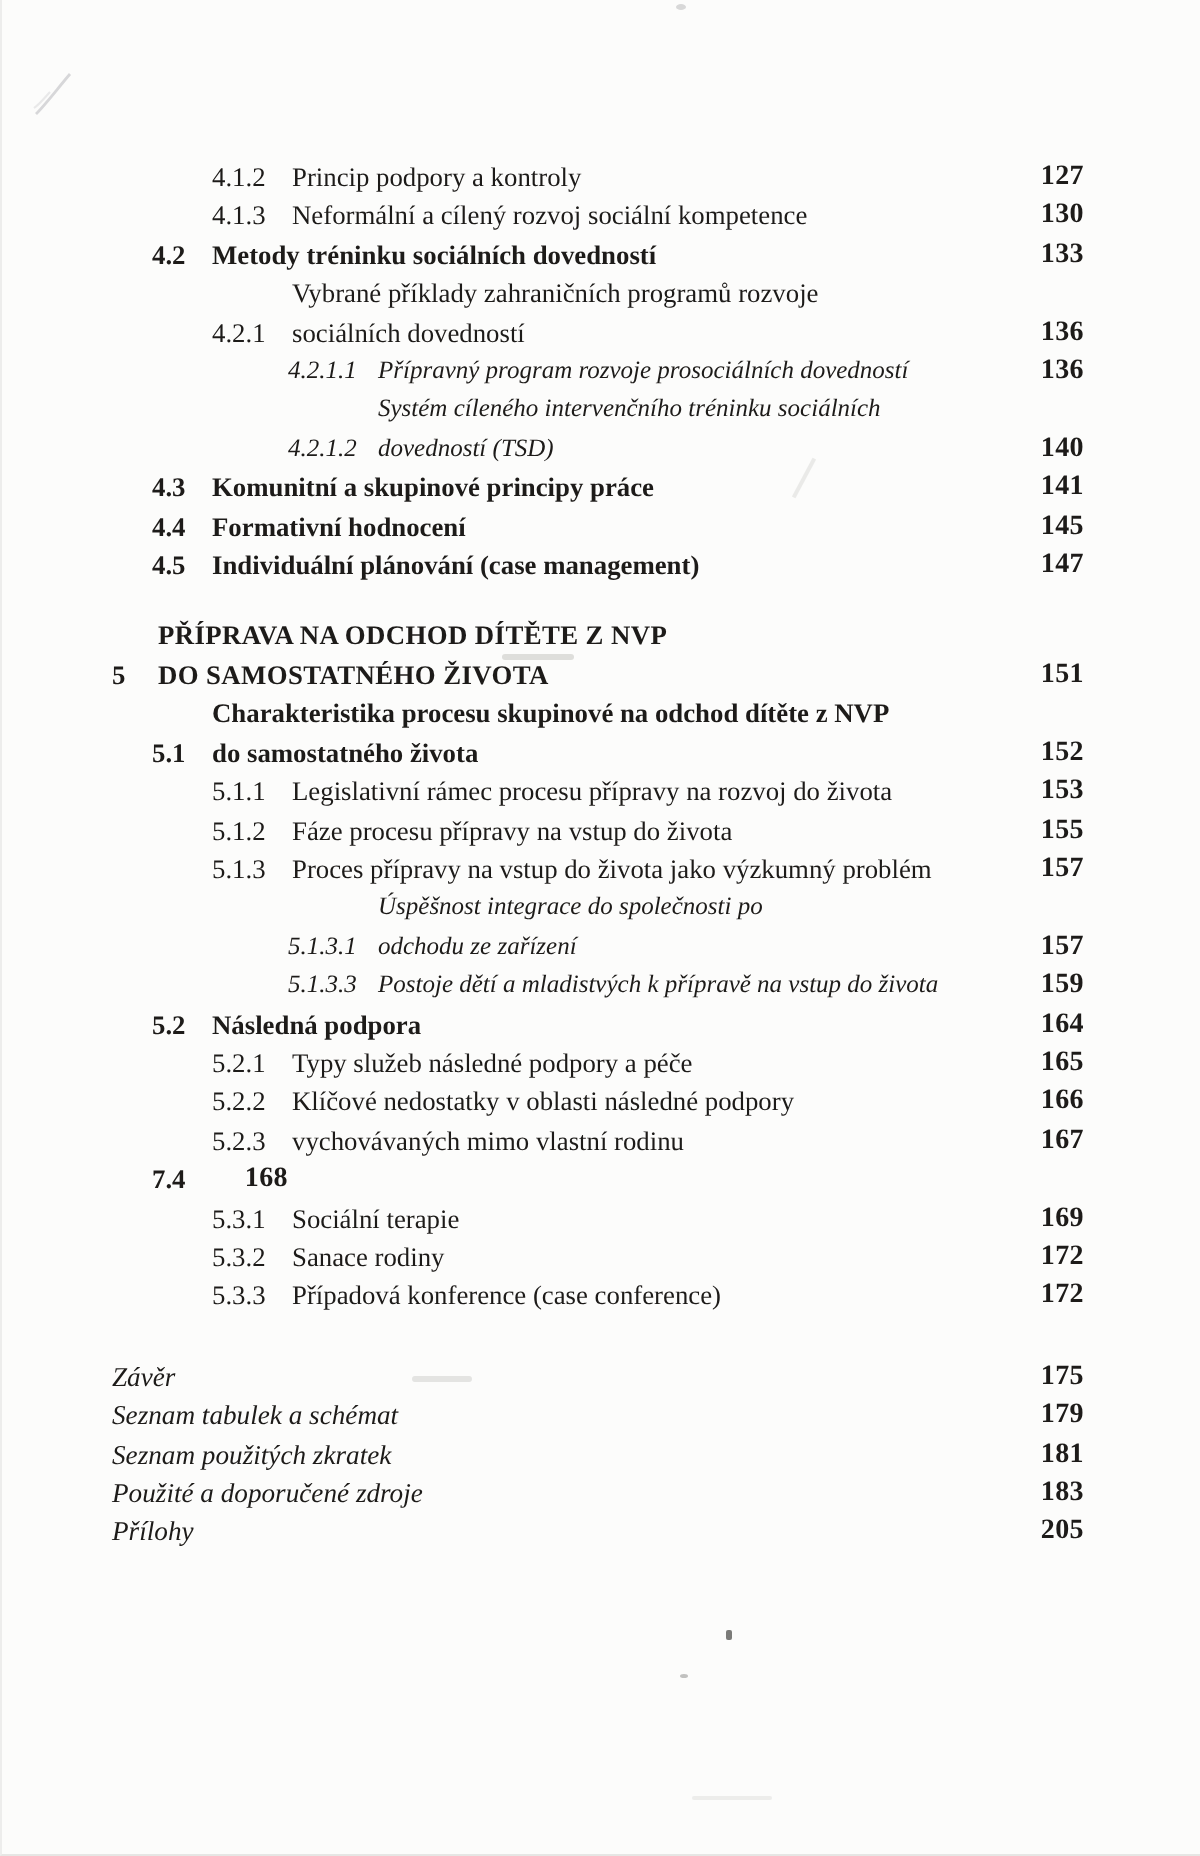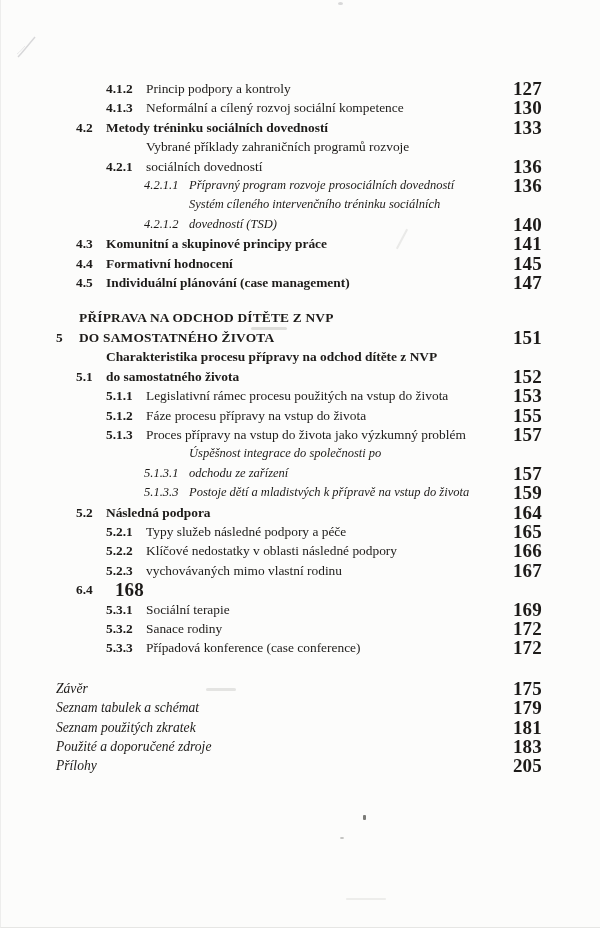--- a/index.html
+++ b/index.html
@@ -36,27 +36,27 @@
   .entry .text{
     flex:1 1 auto;
     min-width:0;
   }
   .entry .tline{display:block;white-space:nowrap;}
   .entry .page{
     flex:0 0 32px;
     margin-left:6px;
     text-align:right;
     font-weight:bold;
-    font-size:19px;
+    font-size:14px;
     letter-spacing:0.2px;
   }
   
   .lv1{padding-left:0;}        .lv1 .num{width:23px;}
   .lv2{padding-left:20px;}     .lv2 .num{width:30px;}
-  .lv3{padding-left:50px;}     .lv3 .num{width:40px;font-weight:bold;}
+  .lv3{padding-left:50px;}     .lv3 .num{width:40px;}
   .lv4{padding-left:88px;}     .lv4 .num{width:45px;font-family:Liberation Serif, serif;}
   .lv0{padding-left:0;}
   
   .st-bold{font-weight:bold;}
   .st-chapter{font-weight:bold;letter-spacing:0.2px;}
   .st-italic{font-style:italic;font-size:12.5px;}
   .st-italic .page{font-style:normal;}
   .st-backmatter{font-style:italic;font-size:13.6px;align-items:center;}
   .st-backmatter .page{font-style:normal;}
   .group-ch5{margin-top:16px;}
@@ -162,29 +162,29 @@
           <span class="num">5</span>
           <div class="text">
             <span class="tline">PŘÍPRAVA NA ODCHOD DÍTĚTE Z NVP</span>
             <span class="tline">DO SAMOSTATNÉHO ŽIVOTA</span>
           </div>
           <span class="page">151</span>
         </div>
         <div class="entry lv2 st-bold">
           <span class="num">5.1</span>
           <div class="text">
-            <span class="tline">Charakteristika procesu přípravy na odchod dítěte z NVP</span>
+            <span class="tline">Charakteristika procesu skupinové na odchod dítěte z NVP</span>
             <span class="tline">do samostatného života</span>
           </div>
           <span class="page">152</span>
         </div>
         <div class="entry lv3 st-normal">
           <span class="num">5.1.1</span>
           <div class="text">
-            <span class="tline">Legislativní rámec procesu použitých na vstup do života</span>
+            <span class="tline">Legislativní rámec procesu přípravy na rozvoj do života</span>
           </div>
           <span class="page">153</span>
         </div>
         <div class="entry lv3 st-normal">
           <span class="num">5.1.2</span>
           <div class="text">
             <span class="tline">Fáze procesu přípravy na vstup do života</span>
           </div>
           <span class="page">155</span>
         </div>
@@ -232,21 +232,21 @@
           <span class="page">166</span>
         </div>
         <div class="entry lv3 st-normal">
           <span class="num">5.2.3</span>
           <div class="text">
             <span class="tline">vychovávaných mimo vlastní rodinu</span>
           </div>
           <span class="page">167</span>
         </div>
         <div class="entry lv2 st-bold">
-          <span class="num">6.4</span>
+          <span class="num">7.4</span>
           <span class="page">168</span>
         </div>
         <div class="entry lv3 st-normal">
           <span class="num">5.3.1</span>
           <div class="text">
             <span class="tline">Sociální terapie</span>
           </div>
           <span class="page">169</span>
         </div>
         <div class="entry lv3 st-normal">

